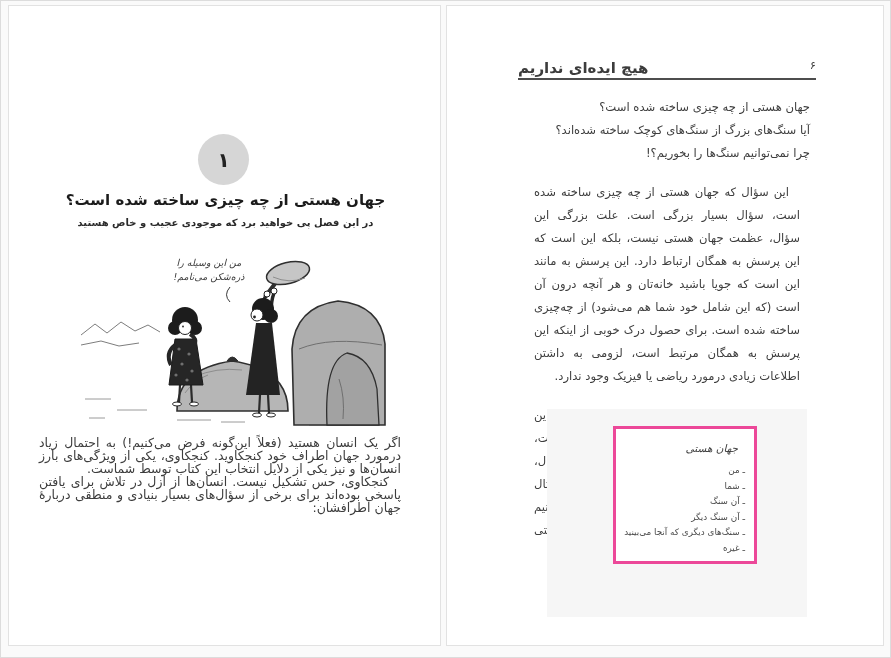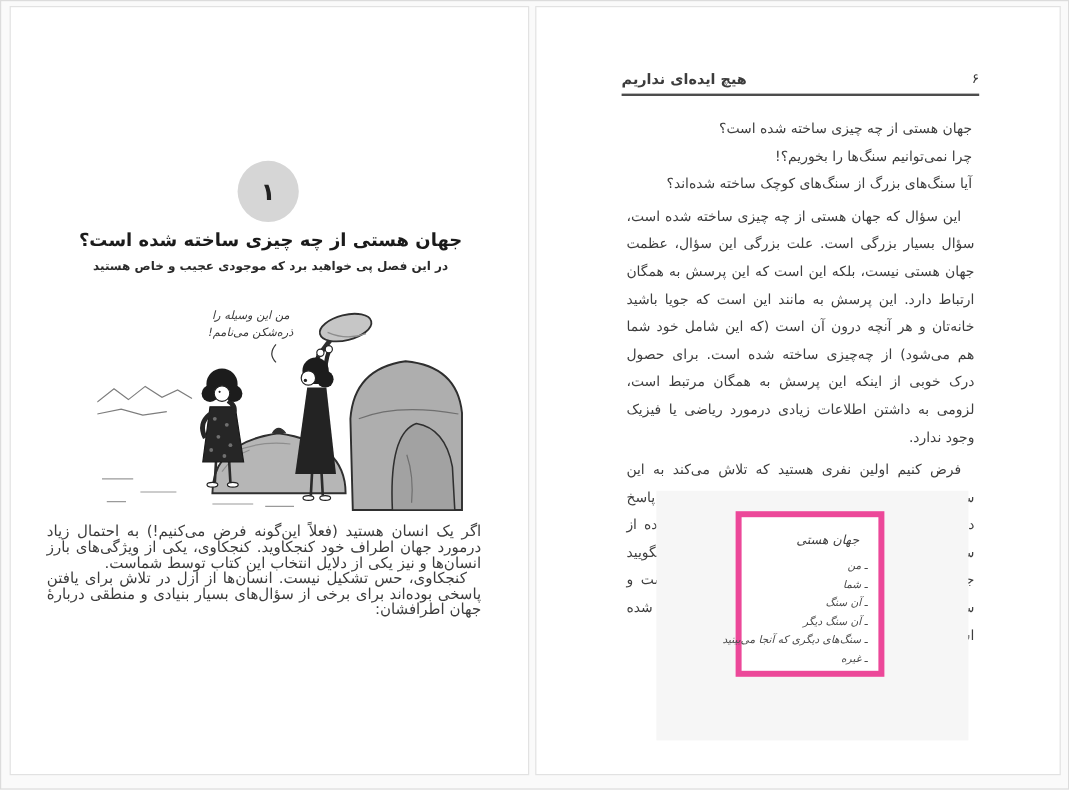--- a/index.html
+++ b/index.html
@@ -13,48 +13,48 @@
   .page{
     position:absolute;top:5px;height:641px;background:#ffffff;
     border:1px solid #e2e2e2;box-sizing:border-box;
   }
   .page-left{left:8px;width:433px;}
   .page-right{left:446px;width:438px;}
 
   
   .rp-running-title{
     position:absolute;top:53px;left:71px;
-    font-size:12px;font-weight:bold;color:#3c3c3c;direction:rtl;
+    font-size:15px;font-weight:bold;color:#3c3c3c;direction:rtl;
   }
   .rp-page-number{
     position:absolute;top:52px;left:335px;width:34px;text-align:right;
     font-size:11.5px;color:#3c3c3c;
   }
   .rp-rule{position:absolute;top:72px;left:71px;width:298px;height:2.4px;background:#4d4d4d;}
 
   .rp-body{
     position:absolute;top:90px;left:71px;width:298px;
     direction:rtl;color:#3e3e3e;font-size:11.6px;line-height:23px;
   }
   .rp-questions{text-align:right;padding-right:6px;}
-  .rp-body p{margin:4px;text-align:justify;text-indent:11px;}
+  .rp-body p{margin:16px;text-align:justify;text-indent:11px;}
 
   .rp-wash{position:absolute;top:403px;left:100px;width:260px;height:208px;background:#f6f6f6;}
 
   .rp-box{
-    position:absolute;top:420px;left:166px;width:124px;height:138px;
-    background:#ffffff;border:5px solid #ec4899;box-sizing:border-box;
+    position:absolute;top:420px;left:166px;width:144px;height:138px;
+    background:#ffffff;border:3px solid #ec4899;box-sizing:border-box;
     direction:rtl;color:#4a4a4a;
   }
   .rp-box-title{
     margin:13px 16px 9px 0;font-size:10.5px;font-style:italic;
     text-align:right;color:#404040;
   }
   .rp-box-item{
-    font-size:8.8px;line-height:15.5px;font-style:italic;
+    font-size:8.8px;line-height:15.5px;
     text-align:right;padding-right:9px;white-space:nowrap;
   }
 
   
   .lp-chapter-circle{
     position:absolute;top:128px;left:189px;width:51px;height:51px;border-radius:50%;
     background:#d6d6d6;display:flex;align-items:center;justify-content:center;
     font-size:20px;font-weight:bold;color:#222222;
   }
   .lp-title{
@@ -173,22 +173,22 @@
 
 <div class="page page-right">
 
   <div class="rp-running-title">هیچ ایده‌ای نداریم</div>
   <div class="rp-page-number">۶</div>
   <div class="rp-rule"></div>
 
   <div class="rp-body">
     <div class="rp-questions">
       <div>جهان هستی از چه چیزی ساخته شده است؟</div>
+      <div>آیا سنگ‌های بزرگ از سنگ‌های کوچک ساخته شده‌اند؟</div>
       <div>چرا نمی‌توانیم سنگ‌ها را بخوریم؟!</div>
-      <div>آیا سنگ‌های بزرگ از سنگ‌های کوچک ساخته شده‌اند؟</div>
     </div>
     <p>این سؤال که جهان هستی از چه چیزی ساخته شده است، سؤال بسیار بزرگی است. علت بزرگی این سؤال، عظمت جهان هستی نیست، بلکه این است که این پرسش به همگان ارتباط دارد. این پرسش به مانند این است که جویا باشید خانه‌تان و هر آنچه درون آن است (که این شامل خود شما هم می‌شود) از چه‌چیزی ساخته شده است. برای حصول درک خوبی از اینکه این پرسش به همگان مرتبط است، لزومی به داشتن اطلاعات زیادی درمورد ریاضی یا فیزیک وجود ندارد.</p>
     <p>فرض کنیم اولین نفری هستید که تلاش می‌کند به این سؤال که جهان هستی از چه‌چیزی ساخته شده است، پاسخ دهد؛ یک روش خوب برای پاسخ به این سؤال، استفاده از ساده‌ترین نظریهٔ ممکن است. برای مثال ممکن است بگویید جهان هستی از آنچه در آن می‌بینیم تشکیل یافته است و سؤال را با برشمردن فهرستی مشابه آنچه در زیر آورده شده است پاسخ دهید:</p>
   </div>
 
   <div class="rp-wash"></div>
 
   <div class="rp-box">
     <div class="rp-box-title">جهان هستی</div>
     <div class="rp-box-item">ـ من</div>

